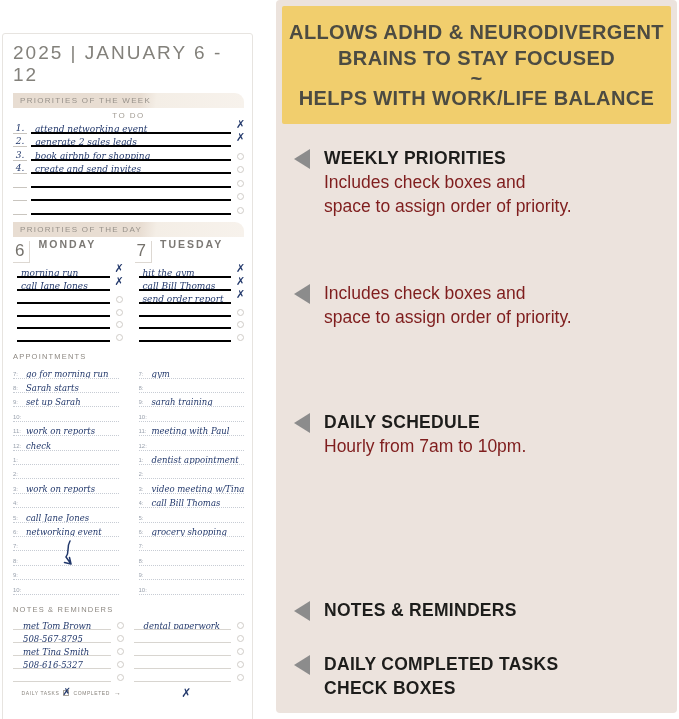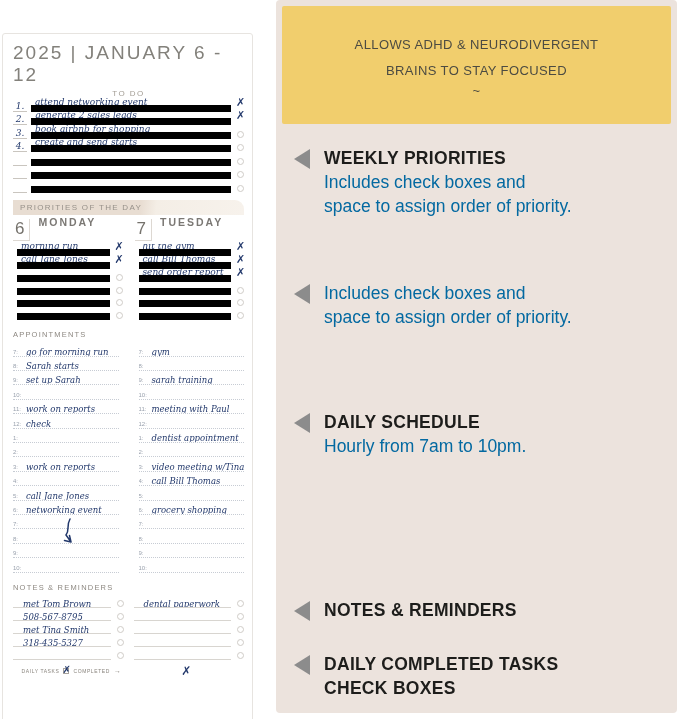--- a/index.html
+++ b/index.html
@@ -16,21 +16,21 @@
                  font-size:8px; letter-spacing:1.3px; color:#97918a;
                  background:linear-gradient(97deg,#e8ddd2 0%,#e8ddd2 55%,#f4eee6 62%,#f7f2ec 100%);
                  border-radius:0 9px 0 0; }
   .todo-label { margin-top:3px; text-align:center; font-size:8px; letter-spacing:1.5px; color:#a39d94; }
 
   .hand { font-family:"DejaVu Serif", serif; font-style:italic; color:#22386b; }
 
   .todo-row { display:flex; align-items:flex-end; height:13.5px; }
   .todo-num { width:14px; text-align:center; font-size:9px; border-bottom:1px solid #c9c5bf; height:100%;
               display:flex; align-items:flex-end; justify-content:center; }
-  .todo-line { flex:1; margin-left:4px; border-bottom:7px solid #000000; height:100%;
+  .todo-line { flex:1; margin-left:4px; border-bottom:2px solid #000000; height:100%;
                display:flex; align-items:flex-end; padding-left:4px; overflow:hidden; }
   .entry { font-size:9px; white-space:nowrap; transform:translateY(2px); }
   .cbx { width:7px; height:7px; margin:0 0 1px 6px; border:1px solid #cfccc7; border-radius:50%;
          position:relative; flex:0 0 auto; }
   .cbx.checked { border-color:transparent; }
   .cbx.checked::before { content:"✗"; position:absolute; left:-2px; top:-9px;
                          font-family:"DejaVu Sans", sans-serif; font-weight:bold; font-style:italic;
                          font-size:11px; color:#22386b; }
 
   .day-cols { display:flex; gap:12px; margin-top:4px; }
@@ -65,45 +65,48 @@
         font-weight:bold; font-size:10px; color:#22386b; }
   .farrow { font-size:7px; color:#8a857e; letter-spacing:-1px; }
   .pfooter-right { flex:1; text-align:center; font-family:"DejaVu Sans",sans-serif;
                    font-weight:bold; font-size:12px; color:#22386b; }
 
   
   .promo { position:absolute; left:276px; top:0; width:401px; height:713px;
            background:#ece3dd; border-radius:4px; }
   .banner { margin:6px 6px 0 6px; height:118px; background:#f1ce6d; border-radius:2px;
             display:flex; flex-direction:column; align-items:center; justify-content:center;
-            font-weight:normal; font-size:13px; color:#4c4b42; letter-spacing:0.4px;
+            font-weight:bold; font-size:20px; color:#4c4b42; letter-spacing:0.4px;
             text-align:center; line-height:26px; }
   .banner .tilde { line-height:14px; }
 
   .features { position:absolute; inset:0; }
   .feature { position:absolute; left:18px; display:flex; gap:14px; width:370px; }
   div.feature:nth-of-type(1){ top:146px; }
   div.feature:nth-of-type(2){ top:281px; }
   div.feature:nth-of-type(3){ top:410px; }
   div.feature:nth-of-type(4){ top:598px; }
   div.feature:nth-of-type(5){ top:652px; }
   .tri { width:0; height:0; border-top:10px solid transparent; border-bottom:10px solid transparent;
          border-right:16px solid #8c8c8c; margin-top:3px; flex:0 0 auto; }
   .ftitle { font-weight:bold; font-size:17.5px; color:#1d1d1b; letter-spacing:0.3px;
             line-height:24px; white-space:pre-line; }
-  .fbody { font-size:17.5px; color:#0369a1; line-height:24px; white-space:pre-line; }
+  .fbody { font-size:17.5px; color:#7f1d1d; line-height:24px; white-space:pre-line; }
 </style>
 </head>
 <body>
 
 <div class="canvas">
 
   <div class="planner-card">
     <div class="planner-title">2025 | JANUARY 6 - 12</div>
 
+    <div class="section-bar">
+      <span>PRIORITIES OF THE WEEK</span>
+    </div>
     <div class="todo-label">TO DO</div>
 
     <div>
 
         <div class="todo-row">
           <span class="todo-num hand">1.</span>
           <span class="todo-line">
             <span class="hand entry">attend networking event</span>
           </span>
           <span class="cbx checked"></span>
@@ -121,21 +124,21 @@
           <span class="todo-num hand">3.</span>
           <span class="todo-line">
             <span class="hand entry">book airbnb for shopping</span>
           </span>
           <span class="cbx"></span>
         </div>
 
         <div class="todo-row">
           <span class="todo-num hand">4.</span>
           <span class="todo-line">
-            <span class="hand entry">create and send starts</span>
+            <span class="hand entry">create and send invites</span>
           </span>
           <span class="cbx"></span>
         </div>
 
         <div class="todo-row">
           <span class="todo-num hand"></span>
           <span class="todo-line">
             <span class="hand entry"></span>
           </span>
           <span class="cbx"></span>
@@ -456,21 +459,21 @@
 
           <div class="note-row">
             <span class="note-line">
               <span class="hand entry">met Tina Smith</span>
             </span>
             <span class="cbx"></span>
           </div>
 
           <div class="note-row">
             <span class="note-line">
-              <span class="hand entry">318-435-5327</span>
+              <span class="hand entry">508-616-5327</span>
             </span>
             <span class="cbx"></span>
           </div>
 
           <div class="note-row">
             <span class="note-line">
               <span class="hand entry"></span>
             </span>
             <span class="cbx"></span>
           </div>
@@ -525,20 +528,21 @@
       </div>
       <div class="pfooter-right">✗</div>
     </div>
   </div>
 
   <div class="promo">
     <div class="banner">
       <div>ALLOWS ADHD &amp; NEURODIVERGENT</div>
       <div>BRAINS TO STAY FOCUSED</div>
       <div class="tilde">~</div>
+      <div>HELPS WITH WORK/LIFE BALANCE</div>
     </div>
 
     <div class="features">
 
         <div class="feature">
           <span class="tri"></span>
           <div class="ftext">
             <div class="ftitle">WEEKLY PRIORITIES</div>
             <div class="fbody">Includes check boxes and
 space to assign order of priority.</div>

